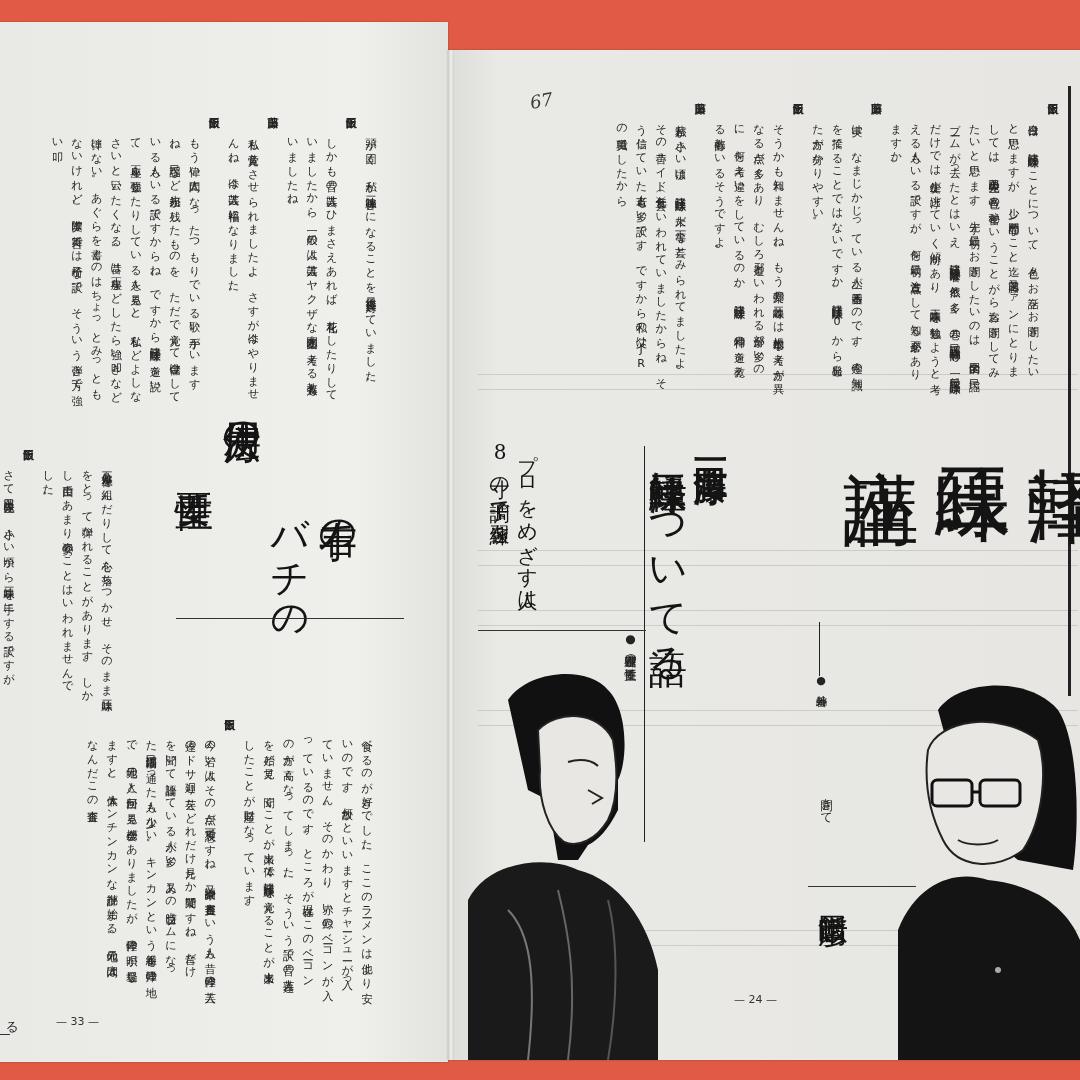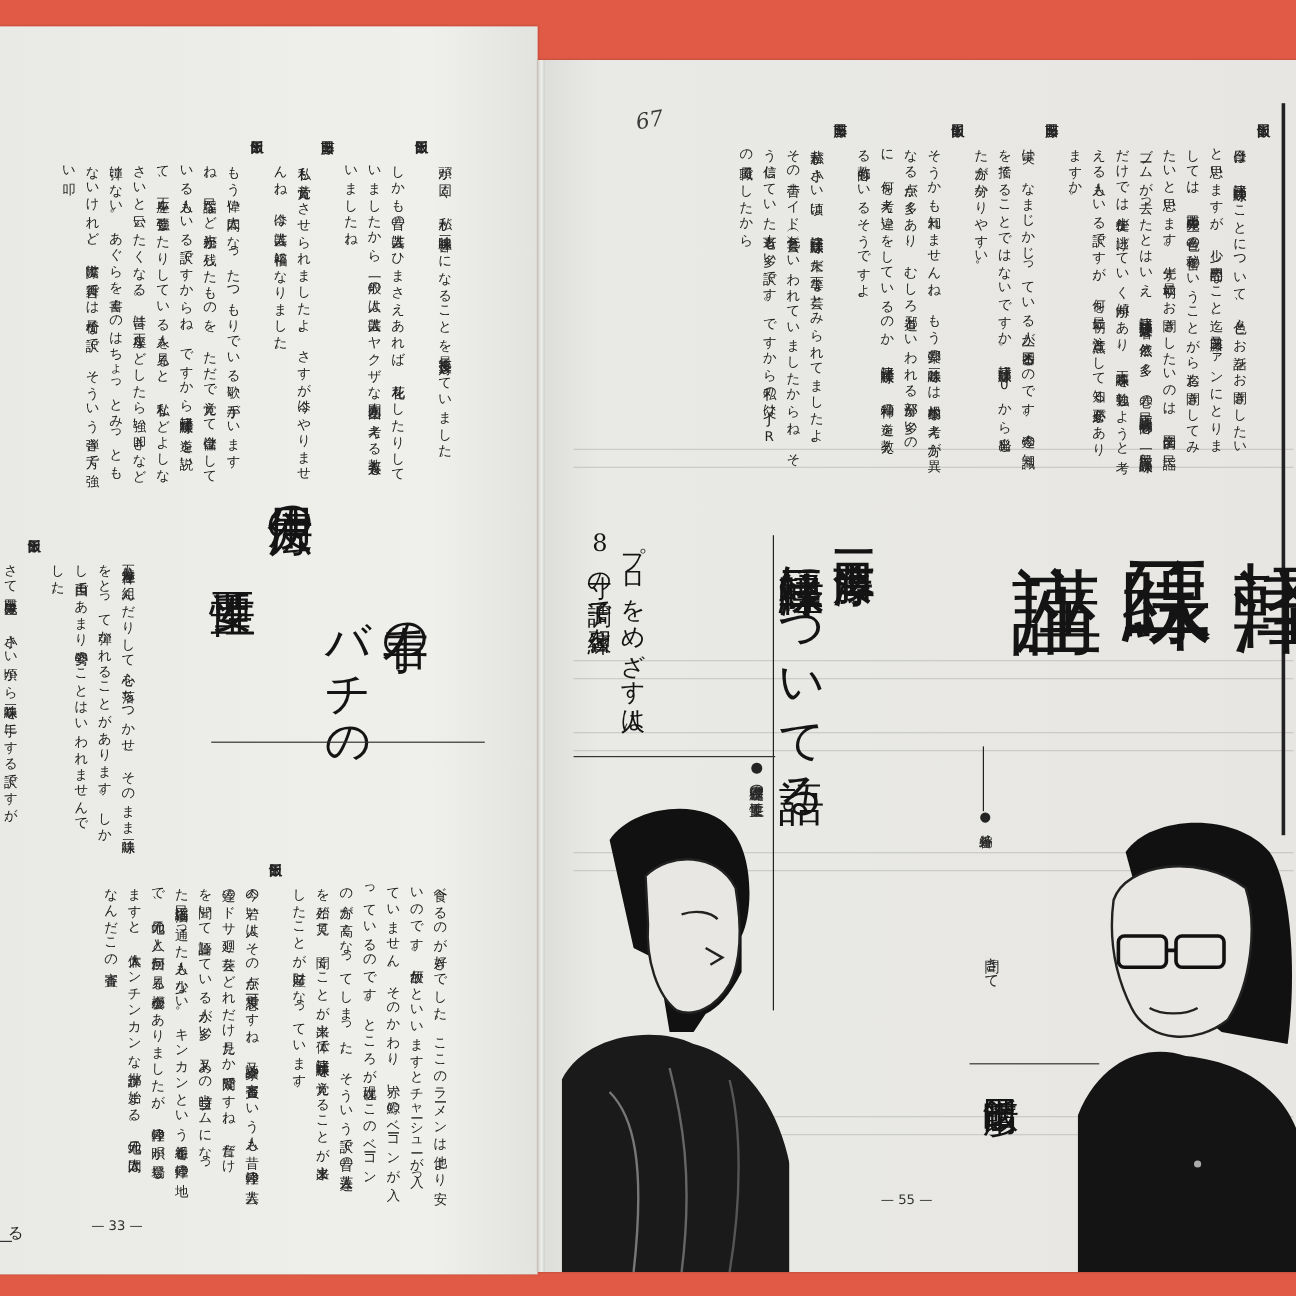--- a/index.html
+++ b/index.html
@@ -101,21 +101,21 @@
     <p>
       <span class="spk">飯田</span>
     </p>
     <p style="padding-top:22px;">
       <span>今の若い人はその点が可哀想ですね。又評論家や審査員という人も昔、津軽の芸人達のドサ廻り芸をどれだけ見たか疑問ですね。音だけを聞いて評論している人が多い。又あの当時ブームになった民謡酒場に通った人も少ない。キンカンという番組を津軽の地で、地元の人と何回か見る機会がありましたが、津軽の唄が登場しますと、大体トンチンカンな批評が始まる。地元の人間はなんだこの審査</span>
     </p>
   </div>
 
   <span class="vcol" style="left:2px; top:990px; font-size:13px;">る</span>
   <div class="rule-h" style="left:0; top:1012px; width:10px; height:1px;"></div>
-  <span class="pagenum" style="left:76px; top:993px;">— 33 —</span>
+  <span class="pagenum" style="left:56px; top:993px;">— 33 —</span>
 </div>
 
 <div class="page page-right">
 
   <div class="ghost-score" style="left:30px; top:324px; width:600px;"></div>
   <div class="ghost-score" style="left:30px; top:500px; width:600px;"></div>
   <div class="ghost-score" style="left:30px; top:560px; width:600px;"></div>
   <div class="ghost-score" style="left:30px; top:660px; width:600px;"></div>
   <div class="ghost-score" style="left:30px; top:880px; width:600px;"></div>
 
@@ -192,16 +192,16 @@
       <path d="M60,170 C70,176 90,176 100,170" stroke="#222" stroke-width="2" fill="none"></path>
       <path d="M0,260 C20,210 60,200 90,210 C140,215 170,240 182,270 L182,390 L0,390 Z" fill="#141414"></path>
       <circle cx="100" cy="300" r="3" fill="#aaa"></circle>
     </svg>
   </div>
 
   <span class="vcol" style="left:368px; top:740px; font-size:12px; letter-spacing:0;">聞きて</span>
   <div class="rule-h" style="left:360px; top:836px; width:108px; height:1px;"></div>
   <span class="bigtitle" style="left:364px; top:842px; font-size:30px;">飯田晴彦</span>
 
-  <span class="pagenum" style="left:286px; top:943px;">— 55 —</span>
+  <span class="pagenum" style="left:286px; top:943px;">— 24 —</span>
 </div>
 
 <div class="spine"></div>
 
 </body></html>

